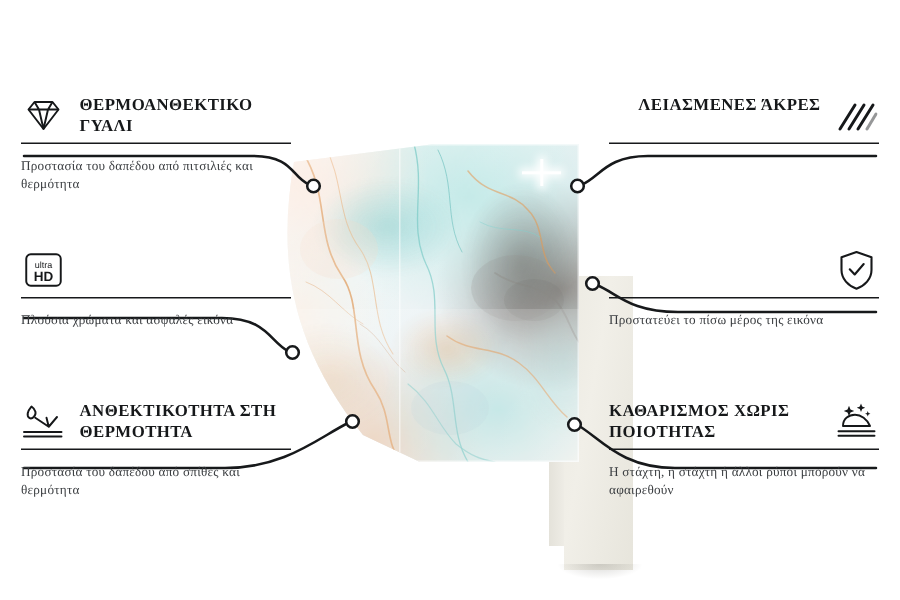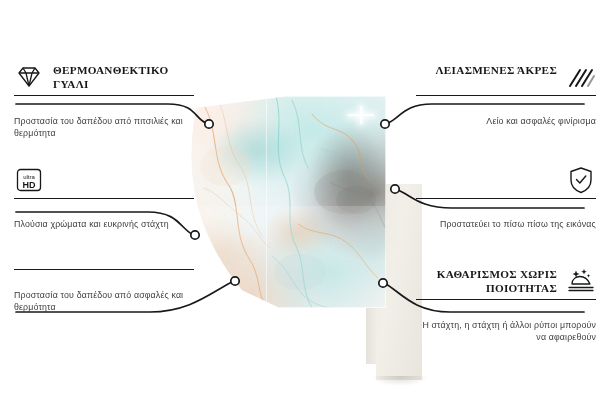--- a/index.html
+++ b/index.html
@@ -86,33 +86,33 @@
   }
   .sparkle:before{width:26px;height:1.6px;transform:translate(-50%,-50%);}
   .sparkle:after{width:1.6px;height:18px;transform:translate(-50%,-50%);}
 
   
   #connectors{position:absolute;left:0;top:0;width:600px;height:400px;pointer-events:none;}
 
   
   .feature{position:absolute;width:180px;}
   .feature.left{left:14px;text-align:left;}
-  .feature.right{right:4px;text-align:right;}
+  .feature.right{right:14px;}
 
   .fhead{display:flex;align-items:flex-start;gap:9px;}
   .feature.right .fhead{flex-direction:row-reverse;}
   .ficon{flex:0 0 auto;width:30px;height:30px;display:flex;align-items:center;justify-content:center;}
   .ftitle{
     font-family:"Liberation Serif", serif;
     font-size:11.2px;font-weight:700;letter-spacing:.3px;color:#16181a;
     line-height:1.28;padding-top:1px;
   }
   .fdesc{
-    font-family:Liberation Sans, sans-serif;
-    font-size:8.8px;color:#3a3d40;line-height:1.38;margin-top:19px;
+    font-family:Liberation Serif, serif;
+    font-size:8.8px;color:#3a3d40;line-height:1.38;margin-top:8px;
     letter-spacing:.15px;
   }
   .rule{height:1px;background:#17191b;margin-top:3px;width:100%;}
 
   .f1{top:62px;}
   .f2{top:165px;}
   .f3{top:266px;}
 </style>
 </head>
 <body>
@@ -202,55 +202,64 @@
     <div class="fhead">
       <span class="ficon">
         <svg width="28" height="26" viewBox="0 0 28 26">
           <rect x="2.5" y="2.5" width="23" height="21" rx="3" fill="none" stroke="#16181a" stroke-width="1.3"></rect>
           <text x="14" y="11.5" text-anchor="middle" font-family="Liberation Sans, sans-serif" font-size="6" fill="#16181a">ultra</text>
           <text x="14" y="20.5" text-anchor="middle" font-family="Liberation Sans, sans-serif" font-size="9" font-weight="bold" fill="#16181a">HD</text>
         </svg>
       </span>
     </div>
     <div class="rule"></div>
-    <div class="fdesc">Πλούσια χρώματα και ευκρινής στάχτη</div>
+    <div class="fdesc">Πλούσια χρώματα και ασφαλές εικόνα</div>
   </div>
 
   <div class="feature left f3">
-    <div class="rule"></div>
-    <div class="fdesc">Προστασία του δαπέδου από ασφαλές και θερμότητα</div>
+    <div class="fhead">
+      <span class="ficon">
+        <svg width="30" height="27" viewBox="0 0 30 27" fill="none" stroke="#16181a" stroke-width="1.3" stroke-linecap="round" stroke-linejoin="round">
+          <path d="M7 3 C10 5 10.5 8 8.5 10 C6.5 12 4 10.5 4.5 7.5 C4.8 5.6 6 4.2 7 3 Z"></path>
+          <path d="M9.5 10.5 L18.5 16.5 L17 10.5 M18.5 16.5 L24 10"></path>
+          <path d="M2 20 L27 20 M2 23 L27 23"></path>
+        </svg>
+      </span>
+      <div class="ftitle">ΑΝΘΕΚΤΙΚΟΤΗΤΑ ΣΤΗ ΘΕΡΜΟΤΗΤΑ</div>
+    </div>
+    <div class="rule"></div>
+    <div class="fdesc">Προστασία του δαπέδου από σπίθες και θερμότητα</div>
   </div>
 
   <div class="feature right f1">
     <div class="fhead">
       <span class="ficon">
         <svg width="28" height="24" viewBox="0 0 28 24" fill="none" stroke="#16181a" stroke-width="2" stroke-linecap="round">
           <path d="M3 21 L13 5"></path>
           <path d="M9 21 L19 5"></path>
           <path d="M15 21 L25 5"></path>
           <path d="M21 21 L27 11" opacity=".45"></path>
         </svg>
       </span>
       <div class="ftitle">ΛΕΙΑΣΜΕΝΕΣ ΆΚΡΕΣ</div>
     </div>
     <div class="rule"></div>
-    <div class="fdesc">Λείο και ασφαλές φινίρισμα</div>
   </div>
 
   <div class="feature right f2">
     <div class="fhead">
       <span class="ficon">
         <svg width="26" height="28" viewBox="0 0 26 28" fill="none" stroke="#16181a" stroke-width="1.4" stroke-linecap="round" stroke-linejoin="round">
           <path d="M13 2 L23 5.5 V14 C23 20 18.5 24.5 13 26.5 C7.5 24.5 3 20 3 14 V5.5 Z"></path>
           <path d="M8.5 13.5 L11.8 17 L17.8 10"></path>
         </svg>
       </span>
     </div>
     <div class="rule"></div>
-    <div class="fdesc">Προστατεύει το πίσω πίσω της εικόνας</div>
+    <div class="fdesc">Προστατεύει το πίσω μέρος της εικόνα</div>
   </div>
 
   <div class="feature right f3">
     <div class="fhead">
       <span class="ficon">
         <svg width="30" height="27" viewBox="0 0 30 27" fill="none" stroke="#16181a" stroke-width="1.3" stroke-linecap="round" stroke-linejoin="round">
           <path d="M6 16 C6 11 10 8.5 14 8.5 C18 8.5 22 11.5 24 16 Z" fill="none"></path>
           <path d="M3 19.5 L27 19.5 M3 22.5 L27 22.5"></path>
           <path d="M10 2.5 L11 5 L13.5 6 L11 7 L10 9.5 L9 7 L6.5 6 L9 5 Z" fill="#16181a" stroke="none"></path>
           <path d="M18 1 L18.8 3 L20.8 3.8 L18.8 4.6 L18 6.6 L17.2 4.6 L15.2 3.8 L17.2 3 Z" fill="#16181a" stroke="none"></path>

